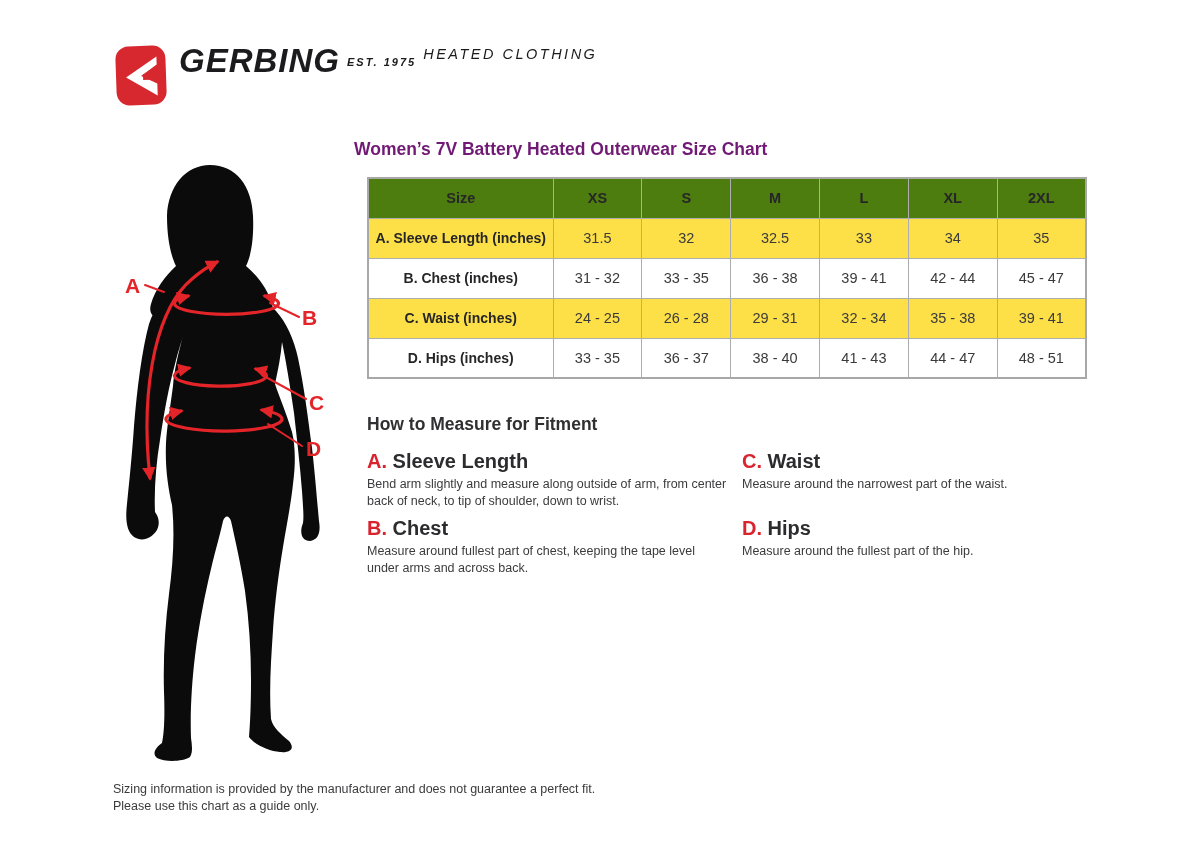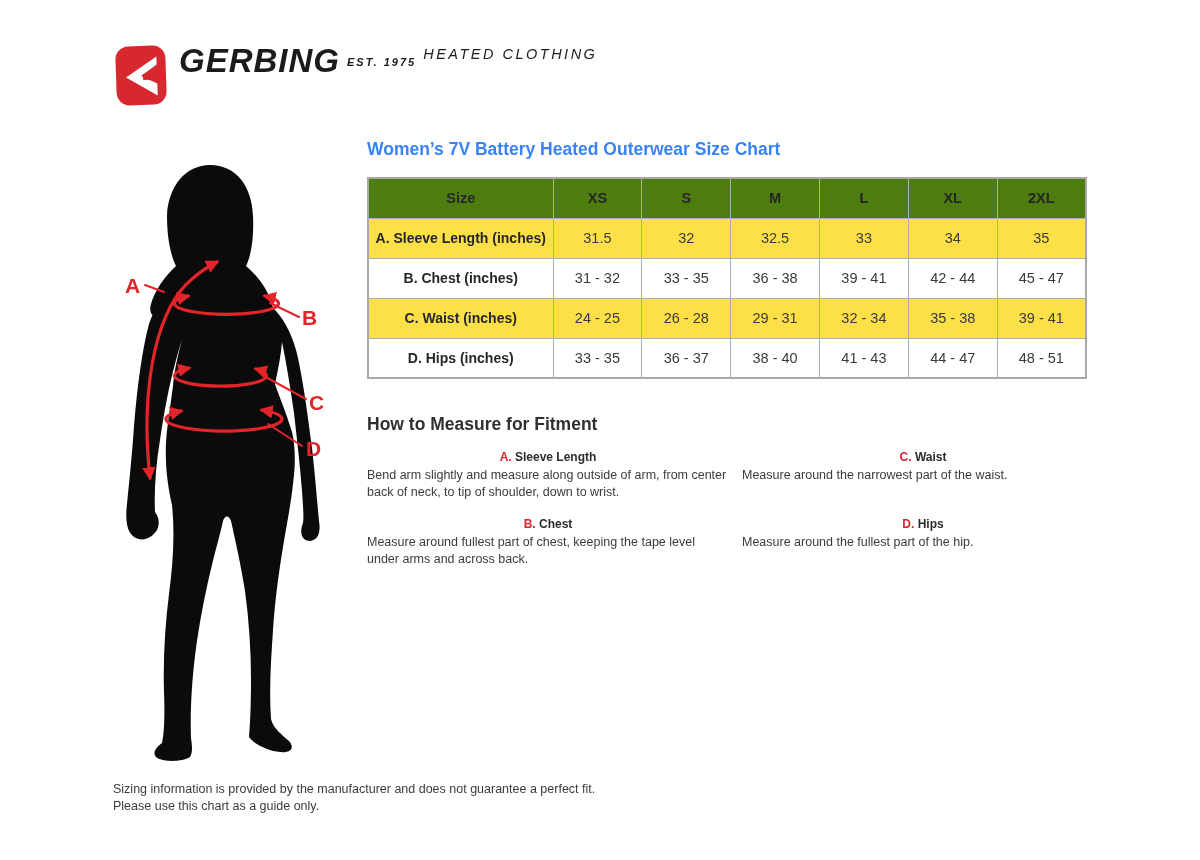--- a/index.html
+++ b/index.html
@@ -13,41 +13,41 @@
   .brand { font-size:33px; font-weight:700; font-style:italic; letter-spacing:1px;
     color:#1b1b1d; line-height:1; white-space:nowrap; }
   .est-row { display:flex; align-items:center; margin-top:3px; }
   .est-row .rule { flex:1; height:2px; background:#1b1b1d; }
   .est { font-size:11px; font-weight:700; font-style:italic; letter-spacing:2px;
     color:#1b1b1d; padding:0 7px; white-space:nowrap; }
   .tagline { font-size:14.5px; font-weight:400; font-style:italic; letter-spacing:2.5px;
     color:#1b1b1d; margin-top:2px; white-space:nowrap; }
 
   
-  .chart-title { position:absolute; left:367px; top:139px; font-size:17.5px; font-weight:700; color:#3b82f6; }
+  .chart-title { position:absolute; left:354px; top:139px; font-size:17.5px; font-weight:700; color:#701a75; }
   table.size-table { position:absolute; left:367px; top:177px; width:720px;
     border-collapse:collapse; table-layout:fixed; }
   .size-table th, .size-table td { border:1px solid #adadad; height:40px;
     text-align:center; vertical-align:middle; font-size:14.5px; }
   .size-table { border:2px solid #a8a8a8; }
   .size-table th { background:#4d7c0f; font-weight:700; color:#262628; }
   .size-table td.rowlabel { font-weight:700; color:#262628; font-size:14px; }
   .size-table td { color:#3a3a3c; font-weight:400; }
   .size-table tr.shade td { background:#fde047; }
   .size-table tr.plain td { background:#ffffff; }
   .col-size { width:185px; }
 
   
   .measure-heading { position:absolute; left:367px; top:414px; font-size:17.5px; font-weight:700; color:#303032; }
   .measure-item { position:absolute; width:362px; }
   .mi-a { left:367px; top:450px; }
   .mi-b { left:367px; top:517px; }
   .mi-c { left:742px; top:450px; }
   .mi-d { left:742px; top:517px; }
-  .mi-title { font-size:12px; font-weight:700; color:#2c2c2e; margin-bottom:3px;text-align:center; }
+  .mi-title { font-size:20px; font-weight:700; color:#2c2c2e; margin-bottom:3px; }
   .mi-letter { color:#d92430; }
   .mi-desc { font-size:12.5px; line-height:1.33; color:#3b3b3d; }
 
   
   .disclaimer { position:absolute; left:113px; top:781px; font-size:12.5px;
     line-height:1.38; color:#3b3b3d; }
 
   
   .figure-wrap { position:absolute; left:110px; top:162px; width:250px; height:610px; }
   .fig-label { font-family:"Liberation Sans", sans-serif; font-weight:700; font-size:21px; fill:#e32429; }

